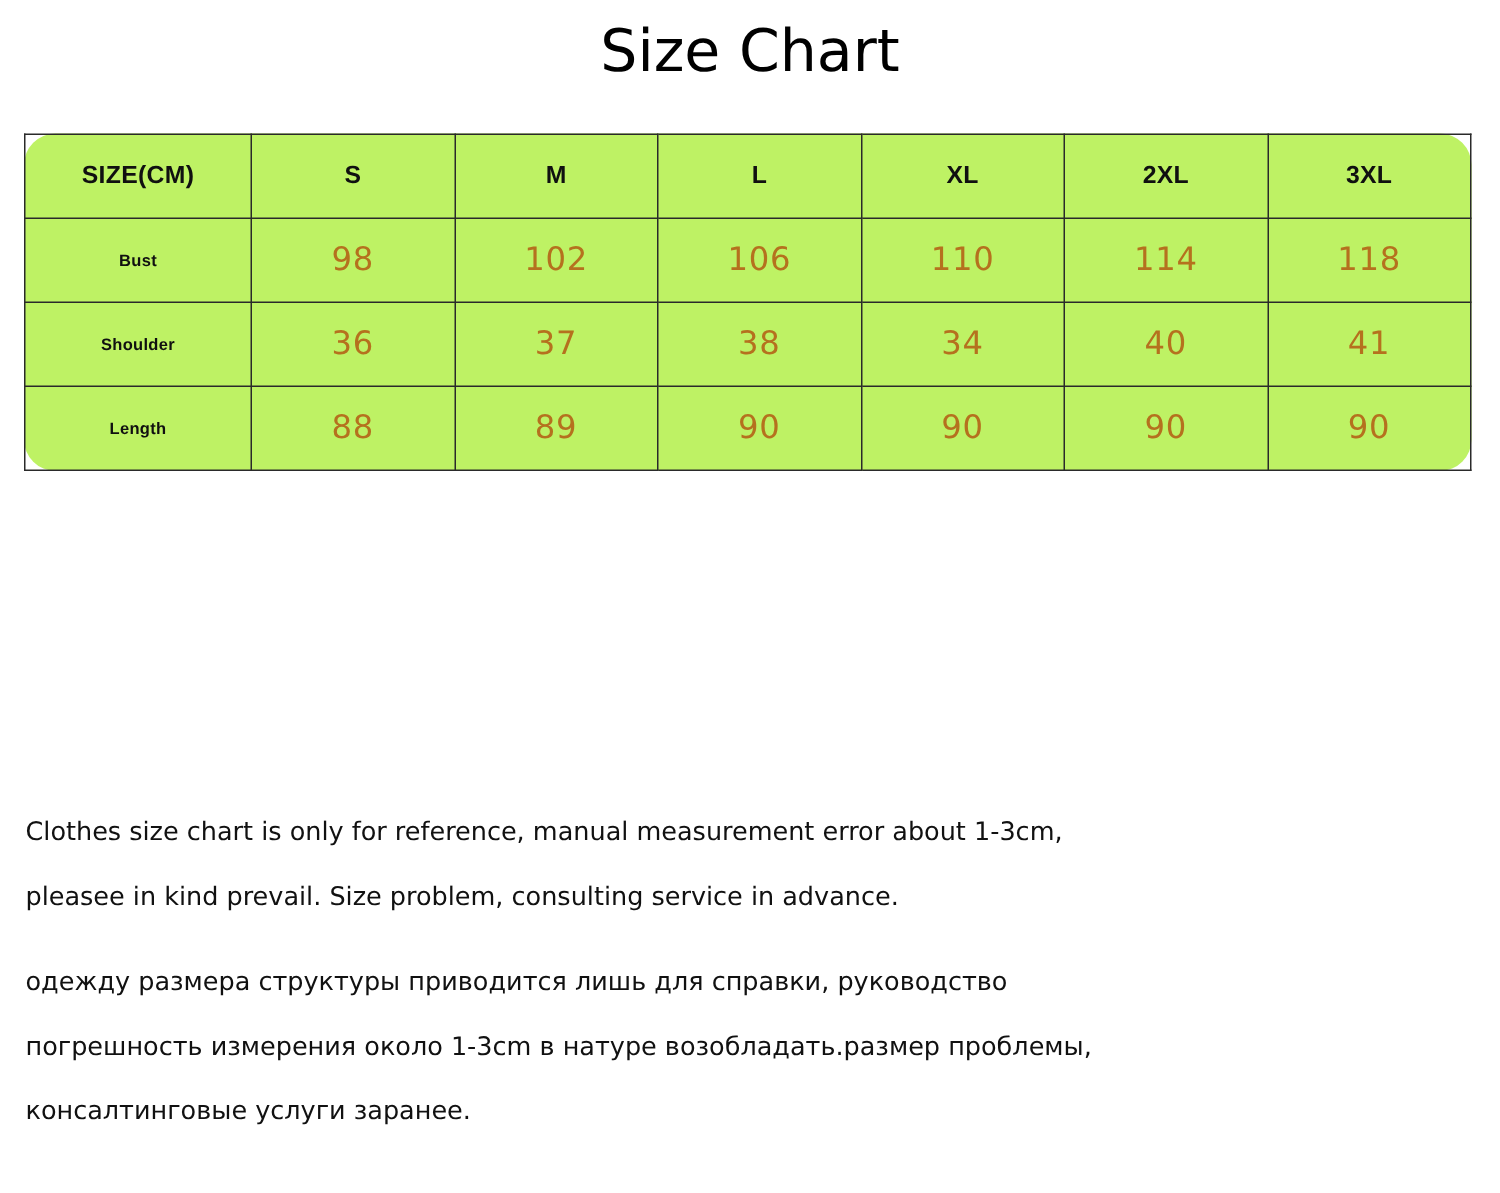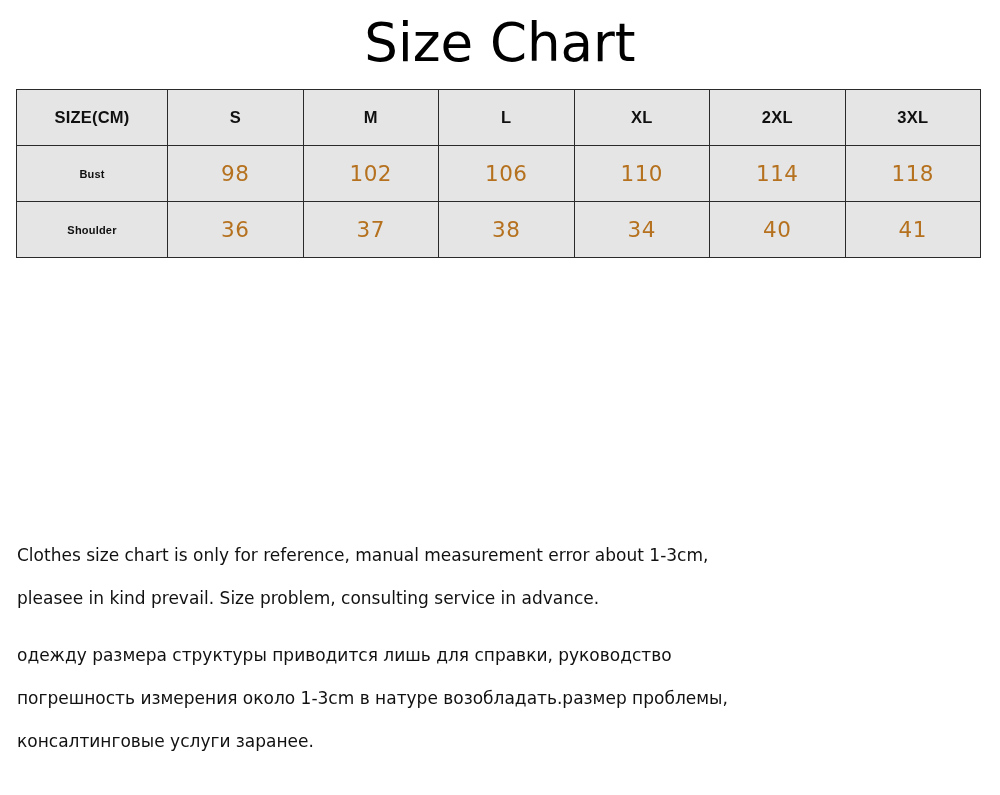--- a/index.html
+++ b/index.html
@@ -17,40 +17,41 @@
   }
 
   
   #page-title {
     position: absolute;
     top: 14px;
     left: 0;
     width: 1000px;
     text-align: center;
     font-family: "DejaVu Sans", sans-serif;
-    font-size: 53px;
+    font-size: 39px;
     font-weight: 400;
     line-height: 1.1;
     letter-spacing: 0px;
     color: #000000;
     white-space: nowrap;
   }
 
   
   #size-table-wrap {
     position: absolute;
     left: 16px;
     top: 89px;
     width: 964px;
   }
   table.size-table {
     border-collapse: collapse;
     table-layout: fixed;
     width: 964px;
-    background: #e5e5e5;
+    background: #bef264;
+    border-radius: 21px;
   }
   table.size-table col.c-label { width: 151px; }
   table.size-table col.c-size  { width: 135.5px; }
 
   table.size-table th,
   table.size-table td {
     border: 1.6px solid #2a2a2a;
     height: 56px;
     padding: 0 4px;
     text-align: center;
@@ -141,20 +142,29 @@
       </tr>
       <tr>
         <th class="row-label">Shoulder</th>
         <td class="value">36</td>
         <td class="value">37</td>
         <td class="value">38</td>
         <td class="value">34</td>
         <td class="value">40</td>
         <td class="value">41</td>
       </tr>
+      <tr>
+        <th class="row-label">Length</th>
+        <td class="value">88</td>
+        <td class="value">89</td>
+        <td class="value">90</td>
+        <td class="value">90</td>
+        <td class="value">90</td>
+        <td class="value">90</td>
+      </tr>
     </tbody>
   </table>
 </div>
 
 <div id="notes">
   <div id="note-en" class="note-block">
     <div class="note-line">Clothes size chart is only for reference, manual measurement error about 1-3cm,</div>
     <div class="note-line">pleasee in kind prevail. Size problem, consulting service in advance.</div>
   </div>
   <div id="note-ru" class="note-block">

